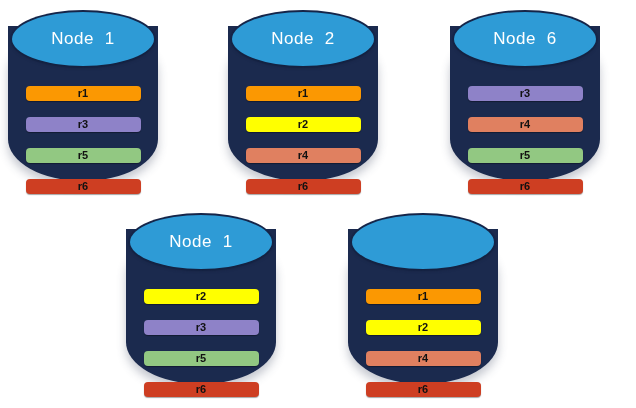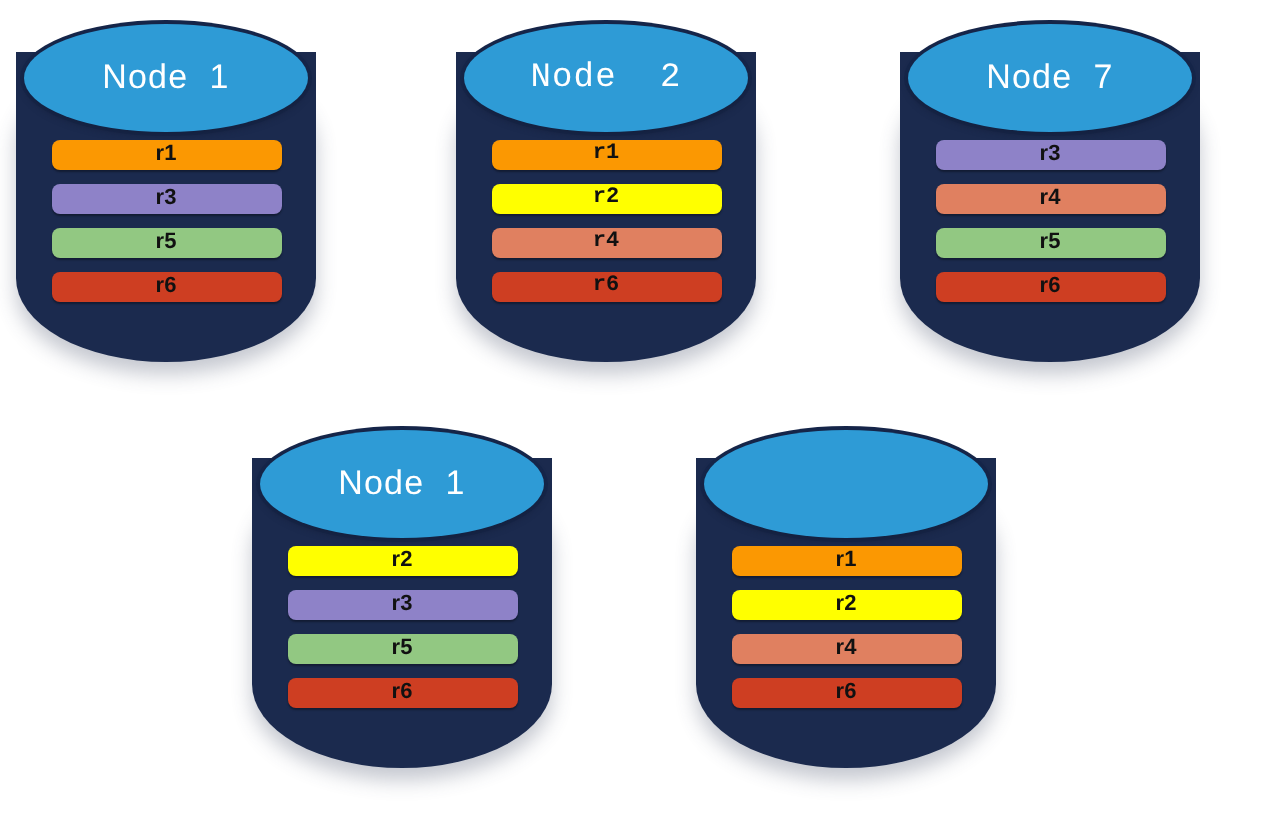--- a/index.html
+++ b/index.html
@@ -90,21 +90,21 @@
     position: absolute;
     left: 0;
     top: 62px;
     width: 150px;
     z-index: 2;
   }
 
   .replica {
     width: 115px;
     height: 15px;
-    margin: 0 auto 7px auto;
+    margin: 16px auto 7px auto;
     border-radius: 4px;
     display: flex;
     align-items: center;
     justify-content: center;
     font-size: 11px;
     font-weight: bold;
     color: #111111;
     box-shadow: 0 1px 1px rgba(0,0,0,0.35);
     line-height: 1;
   }
@@ -119,39 +119,39 @@
       <div class="cyl-lid-rim"></div>
       <div class="cyl-lid"></div>
       <div class="node-label">Node  1</div>
       <div class="replica-stack">
         <div class="replica" style="background: rgb(251, 152, 2);">r1</div>
         <div class="replica" style="background: rgb(142, 130, 200);">r3</div>
         <div class="replica" style="background: rgb(146, 200, 130);">r5</div>
         <div class="replica" style="background: rgb(206, 62, 34);">r6</div>
       </div>
     </div>
-    <div class="node" style="left: 228px; top: 8px; font-family: Liberation Mono, monospace;">
+    <div class="node" style="left: 228px; top: 8px;">
       <div class="cyl-body"></div>
       <div class="cyl-body-top"></div>
       <div class="cyl-lid-rim"></div>
       <div class="cyl-lid"></div>
       <div class="node-label">Node  2</div>
       <div class="replica-stack">
         <div class="replica" style="background: rgb(251, 152, 2);">r1</div>
         <div class="replica" style="background: rgb(255, 255, 0);">r2</div>
         <div class="replica" style="background: rgb(224, 128, 96);">r4</div>
         <div class="replica" style="background: rgb(206, 62, 34);">r6</div>
       </div>
     </div>
     <div class="node" style="left: 450px; top: 8px;">
       <div class="cyl-body"></div>
       <div class="cyl-body-top"></div>
       <div class="cyl-lid-rim"></div>
       <div class="cyl-lid"></div>
-      <div class="node-label">Node  7</div>
+      <div class="node-label">Node  6</div>
       <div class="replica-stack">
         <div class="replica" style="background: rgb(142, 130, 200);">r3</div>
         <div class="replica" style="background: rgb(224, 128, 96);">r4</div>
         <div class="replica" style="background: rgb(146, 200, 130);">r5</div>
         <div class="replica" style="background: rgb(206, 62, 34);">r6</div>
       </div>
     </div>
     <div class="node" style="left: 126px; top: 211px;">
       <div class="cyl-body"></div>
       <div class="cyl-body-top"></div>

